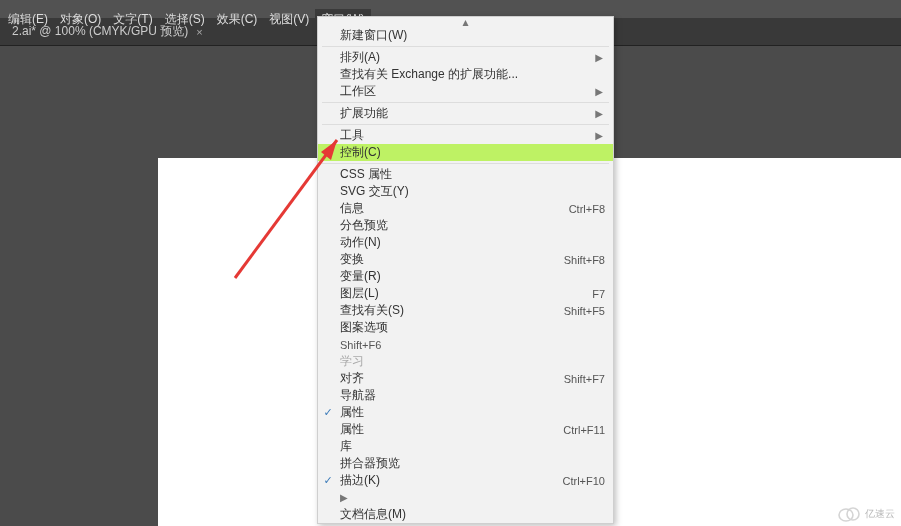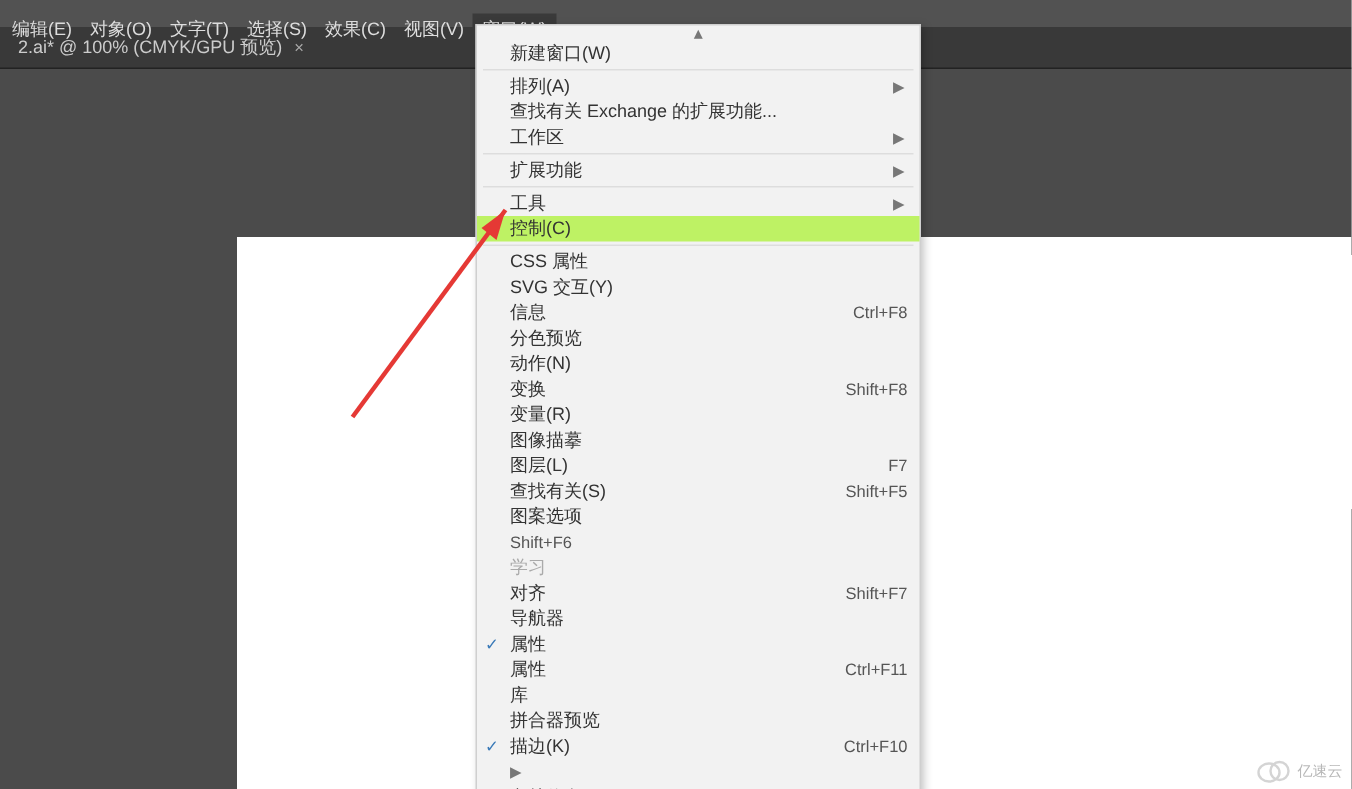--- a/index.html
+++ b/index.html
@@ -160,23 +160,20 @@
         <span class="dd-label">动作(N)</span>
       </div>
       <div class="dd-row">
         <span class="dd-label">变换</span>
         <span class="dd-shortcut">Shift+F8</span>
       </div>
       <div class="dd-row">
         <span class="dd-label">变量(R)</span>
       </div>
       <div class="dd-row">
-        <span class="dd-label">图像描摹</span>
-      </div>
-      <div class="dd-row">
         <span class="dd-label">图层(L)</span>
         <span class="dd-shortcut">F7</span>
       </div>
       <div class="dd-row">
         <span class="dd-label">查找有关(S)</span>
         <span class="dd-shortcut">Shift+F5</span>
       </div>
       <div class="dd-row">
         <span class="dd-label">图案选项</span>
       </div>

